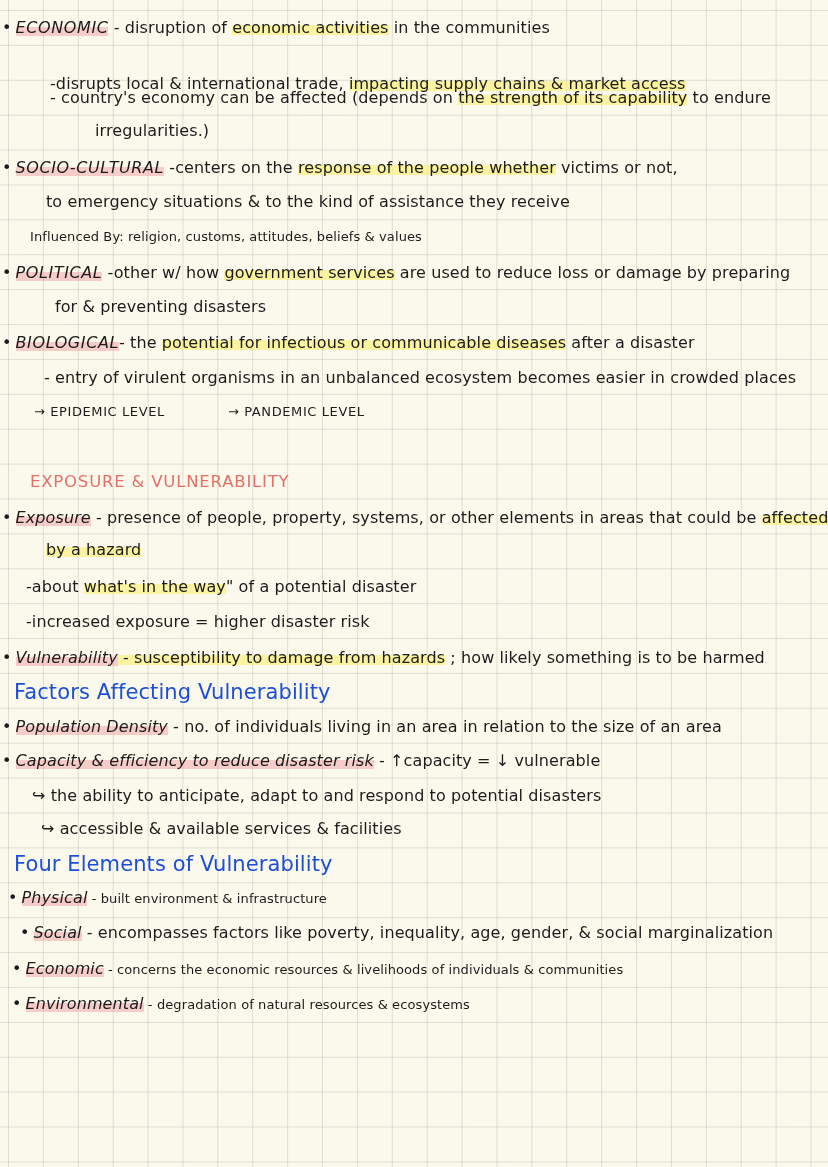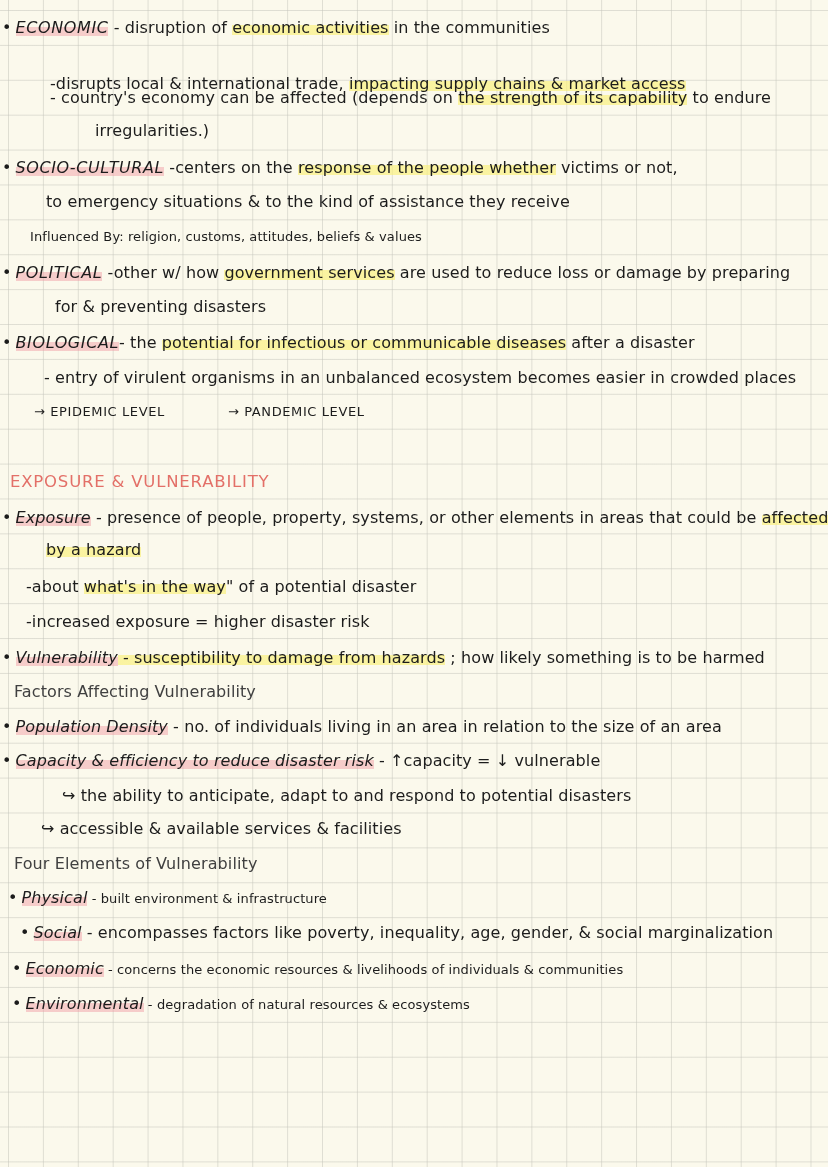--- a/index.html
+++ b/index.html
@@ -18,22 +18,22 @@
   .line {
     position: absolute;
     white-space: nowrap;
     font-size: 16px;
     letter-spacing: 0.1px;
     line-height: 20px;
   }
   .hl-y { background: linear-gradient(to bottom, transparent 35%, rgba(250,240,120,0.65) 35%, rgba(250,240,120,0.65) 90%, transparent 90%); }
   .hl-p { background: linear-gradient(to bottom, transparent 45%, rgba(240,150,160,0.45) 45%, rgba(240,150,160,0.45) 95%, transparent 95%); font-style: italic; }
   .caps { letter-spacing: 0.6px; }
-  .heading-red { color: #e37068; font-size: 16.5px; letter-spacing: 0.8px; }
-  .heading-blue { color: #404040; font-size: 16px; }
+  .heading-red { color: #e37068; font-size: 16.5px; letter-spacing: 0.8px; margin-left: 20px; }
+  .heading-blue { color: #1d4ed8; font-size: 21px; }
   .bullet { margin-right: 4px; }
   .small { font-size: 13px; }
 </style>
 </head>
 <body>
 
 <div class="line" style="left:2px; top:18px;">
   <span class="bullet">•</span><span class="hl-p caps">ECONOMIC</span><span> - </span><span>disruption of </span><span class="hl-y">economic activities</span><span> in the communities</span>
 </div>
 <div class="line" style="left:50px; top:53px;margin-top:21px;">
@@ -96,21 +96,21 @@
 </div>
 
 <div class="line heading-blue" style="left:14px; top:682px;">Factors Affecting Vulnerability</div>
 
 <div class="line" style="left:2px; top:717px;">
   <span class="bullet">•</span><span class="hl-p">Population Density</span><span> -  no. of individuals  living in an area  in  relation to the size  of  an  area</span>
 </div>
 <div class="line" style="left:2px; top:751px;">
   <span class="bullet">•</span><span class="hl-p">Capacity &amp; efficiency to reduce disaster risk</span><span> -  ↑capacity  =  ↓ vulnerable</span>
 </div>
-<div class="line" style="left:32px; top:786px;margin-left:30px;">
+<div class="line" style="left:32px; top:786px;">
   <span>↪ the ability to anticipate, adapt to and respond to potential disasters</span>
 </div>
 <div class="line" style="left:32px; top:819px;margin-left:9px;">
   <span>↪ accessible &amp; available services &amp; facilities</span>
 </div>
 
 <div class="line heading-blue" style="left:14px; top:854px;">Four Elements of Vulnerability</div>
 
 <div class="line" style="left:8px; top:888px;">
   <span class="bullet">•</span><span class="hl-p">Physical</span><span class="small"> - built environment &amp; infrastructure</span>

